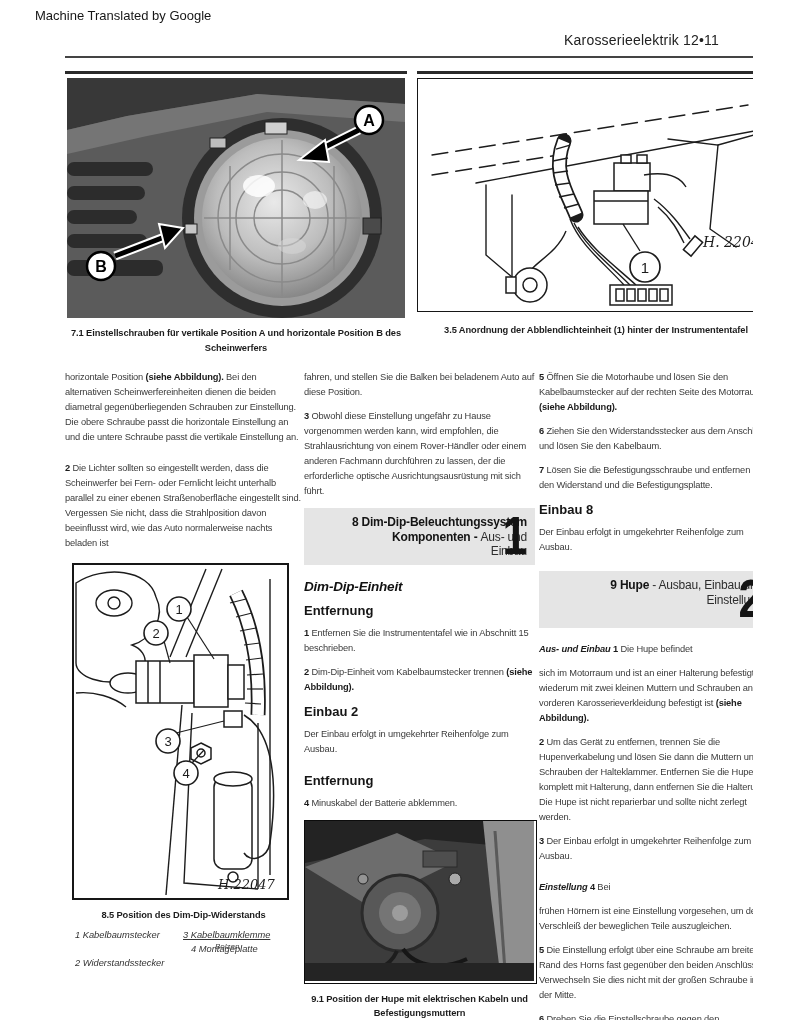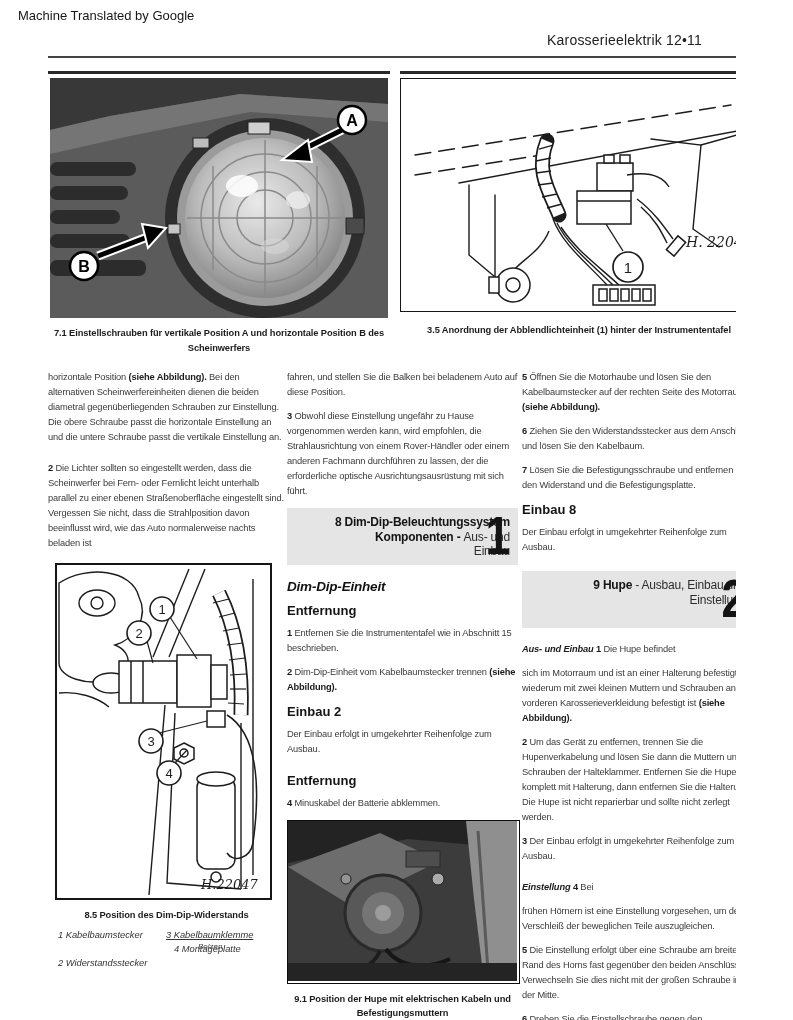--- a/index.html
+++ b/index.html
@@ -1,17 +1,17 @@
 <!DOCTYPE html>
 <html><head>
 <meta charset="utf-8">
 <style>
   html,body{margin:0;padding:0;background:#fff;}
   .page{position:relative;width:736px;height:1020px;background:#ffffff;overflow:hidden;
-        font-family:"Liberation Sans",sans-serif;color:#3a3a3a;}
+        font-family:"Liberation Sans",sans-serif;color:#3a3a3a;margin-left:17px;}
   .watermark{position:absolute;left:18px;top:8px;font-size:13px;color:#161616;}
   .page-title{position:absolute;right:34px;top:32px;font-size:14px;color:#222;letter-spacing:.2px;}
   .rule{position:absolute;background:#2a2a2a;}
   .rule-top{left:48px;top:56px;width:710px;height:2px;background:#444;}
   .rule-fig-l{left:48px;top:71px;width:342px;height:3px;}
   .rule-fig-r{left:400px;top:71px;width:358px;height:3px;}
   .fig{position:absolute;}
   .fig svg{display:block;}
   .fig71{left:50px;top:78px;width:338px;height:240px;}
   .fig82{left:400px;top:78px;width:358px;height:234px;border:1.5px solid #161616;box-sizing:border-box;background:#fff;}

